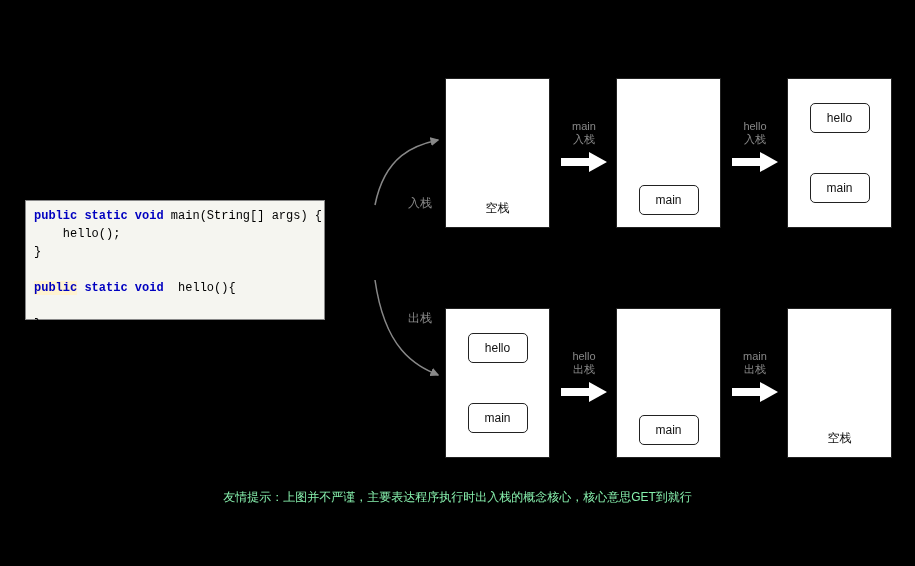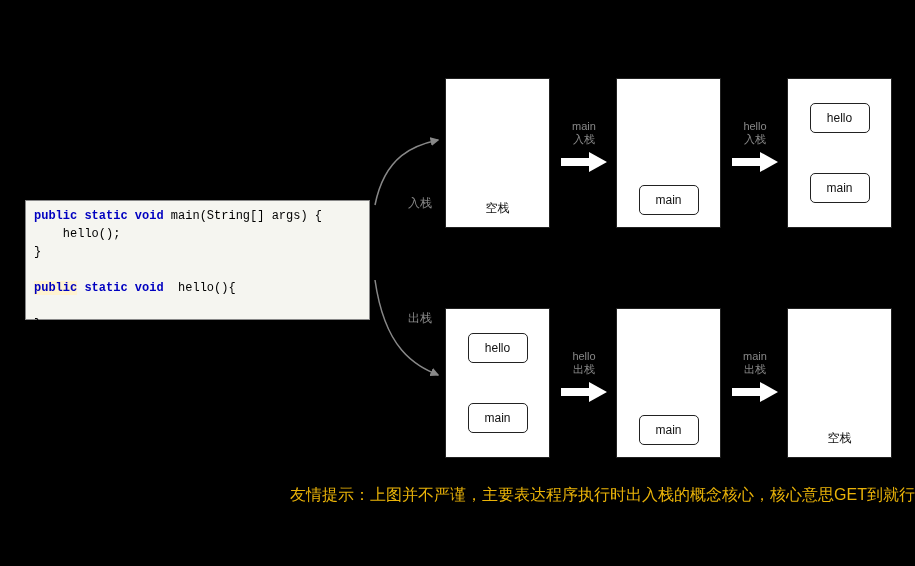--- a/index.html
+++ b/index.html
@@ -1,21 +1,21 @@
 <!DOCTYPE html>
 <html><head>
 <meta charset="utf-8">
 <style>
   * { margin: 0; padding: 0; box-sizing: border-box; }
   body { width: 915px; height: 566px; background: #000; font-family: sans-serif; position: relative; overflow: hidden; }
   .code-block {
     position: absolute;
     left: 25px;
     top: 200px;
-    width: 345px;
+    width: 300px;
     height: 120px;
     background: #f5f5f0;
     border: 1px solid #888;
     padding: 6px 8px;
     font-family: "Courier New", monospace;
     font-size: 12px;
     line-height: 1.5;
     white-space: pre;
   }
   .kw { color: #0000c0; font-weight: bold; }
@@ -70,23 +70,23 @@
   .branch-label {
     position: absolute;
     font-size: 12px;
     color: #888;
   }
   .branch-svg { position: absolute; }
   .footer {
     position: absolute;
     left: 0; right: 0;
     bottom: 60px;
-    text-align: right;
-    font-size: 16px;
-    color: #eab308;
+    text-align: center;
+    font-size: 12px;
+    color: #86efac;
   }
 </style>
 </head>
 <body>
 
 <div class="code-block"><span class="kw">public static void</span><span> main(String[] args) {</span>
 <span>    hello();</span>
 <span>}</span>
 
 <span class="kw hl">public</span><span class="kw"> static void</span><span>  hello(){</span>

